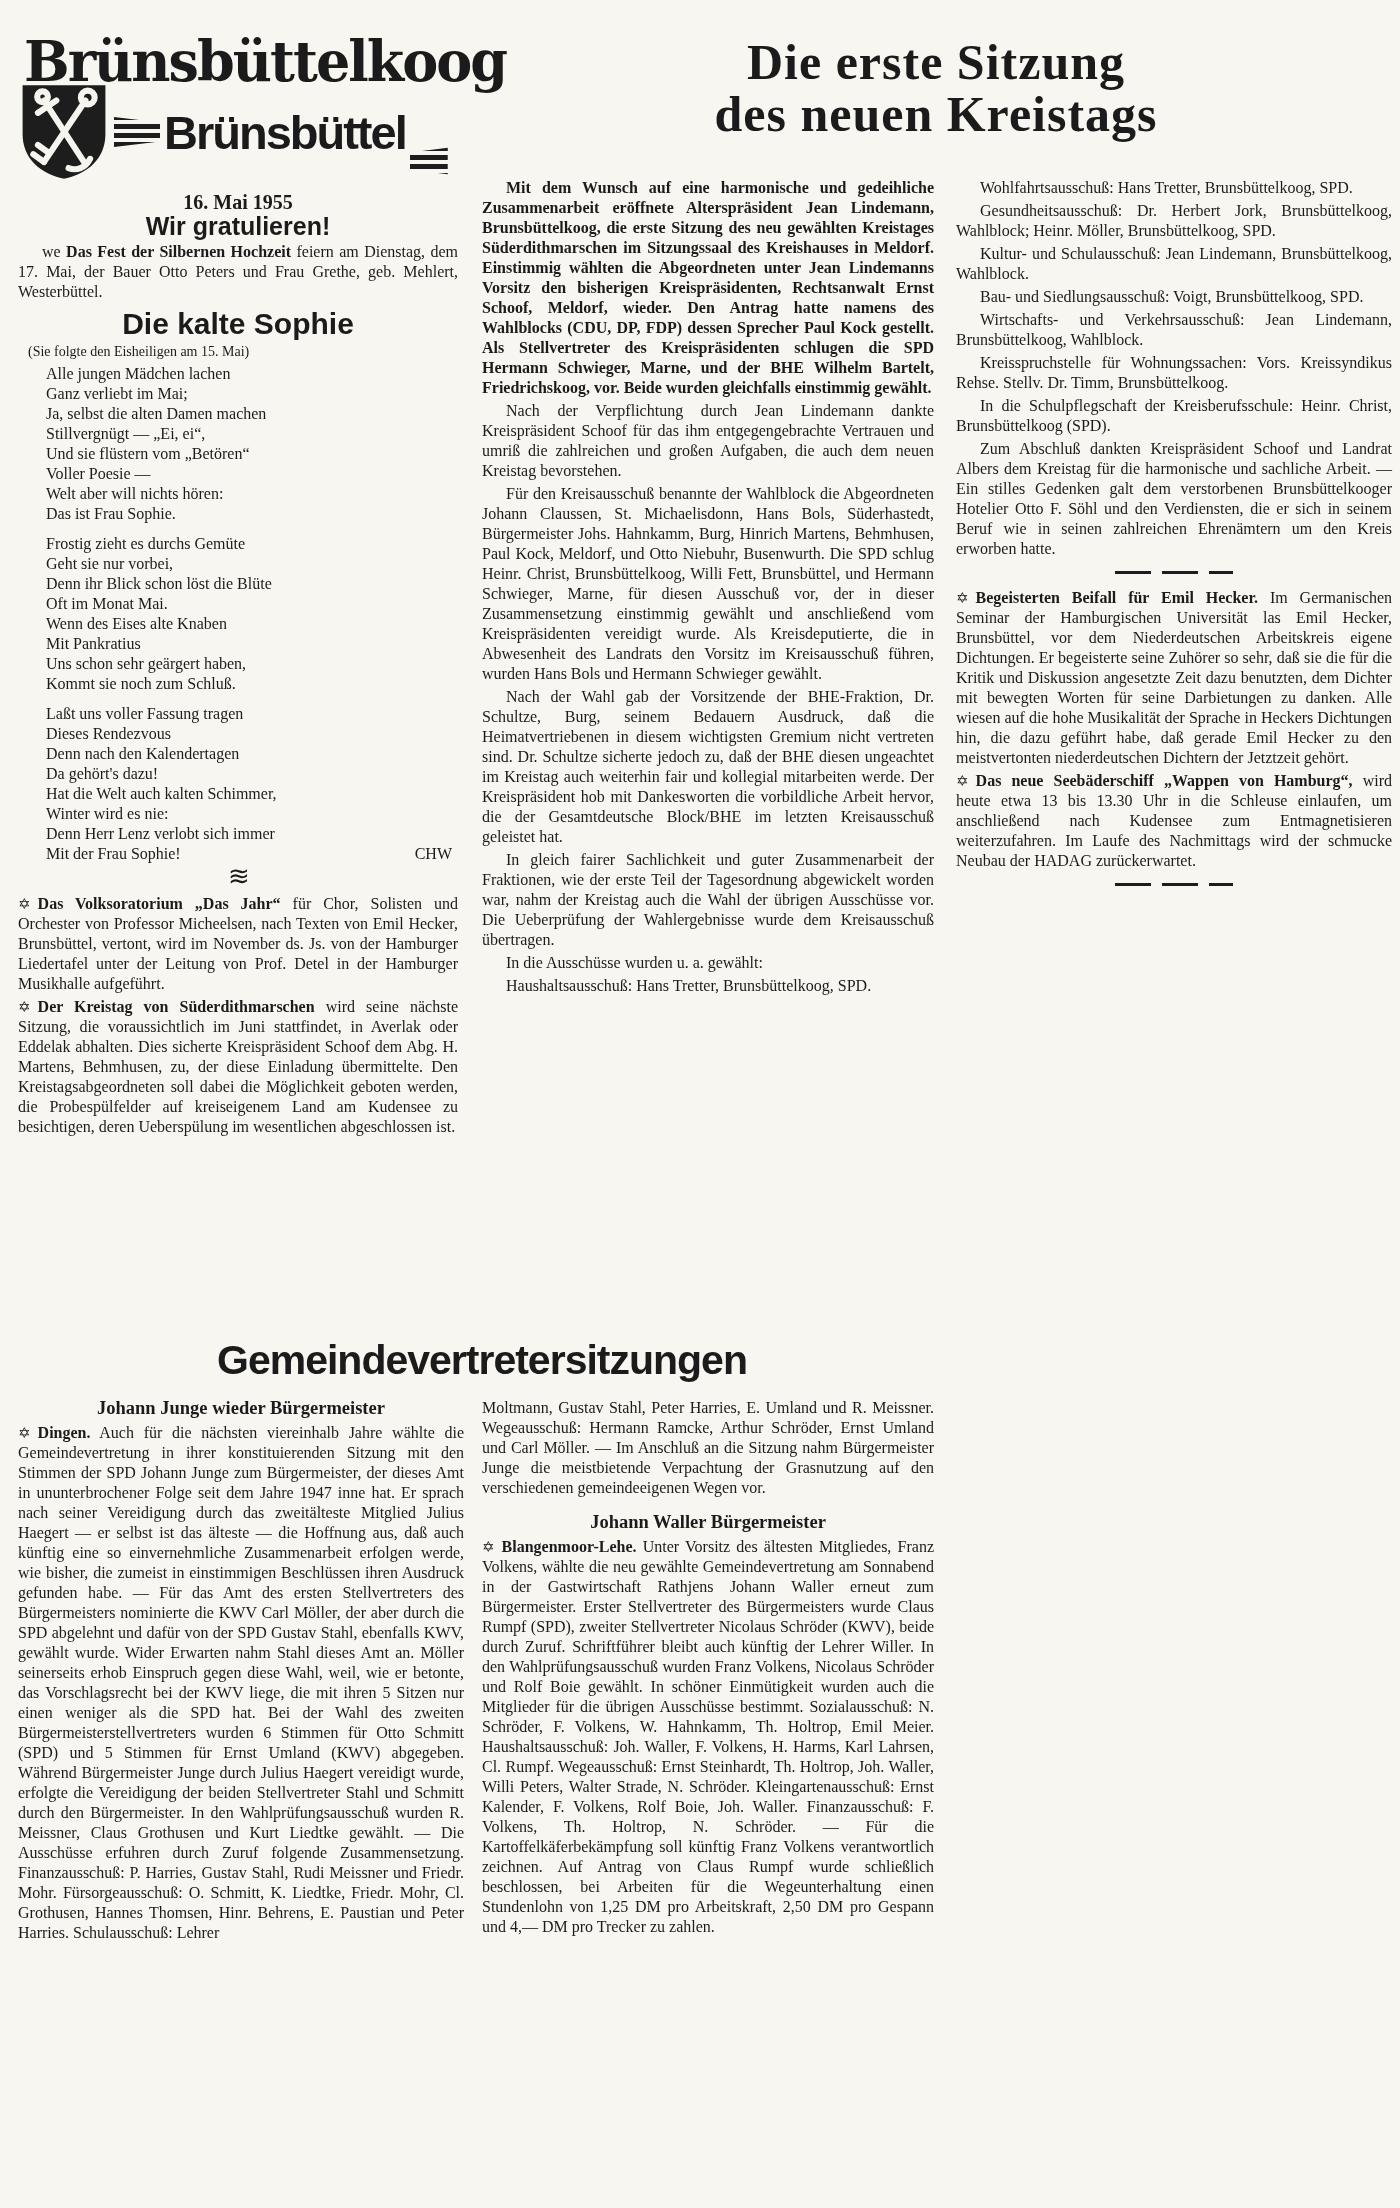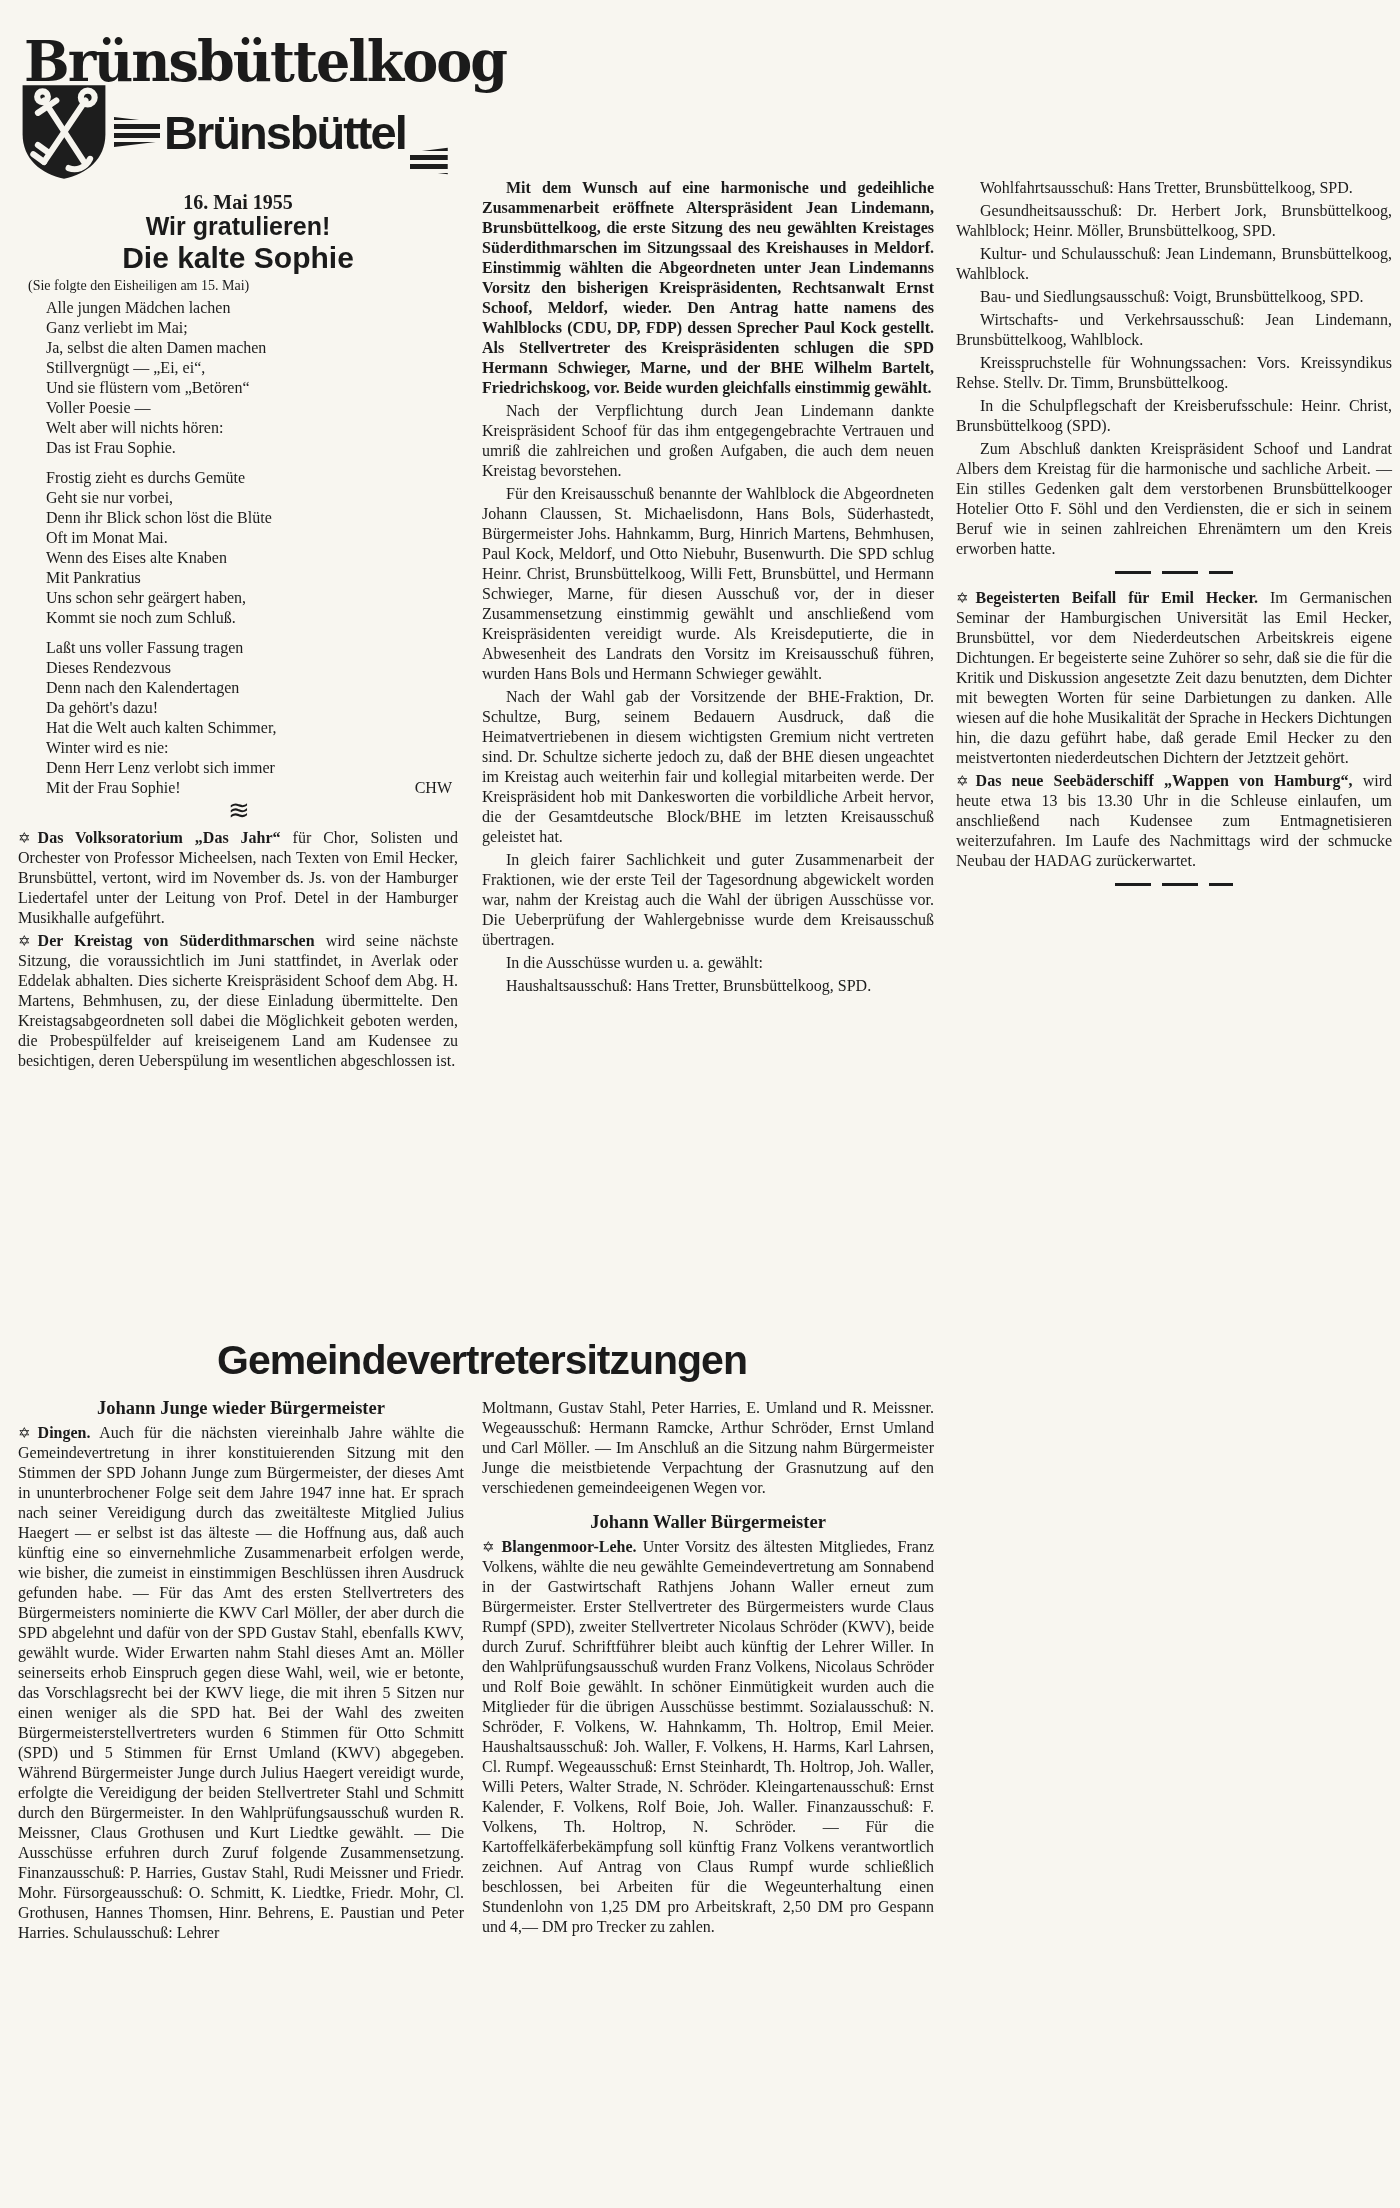--- a/index.html
+++ b/index.html
@@ -89,20 +89,21 @@
           </g>
         </svg>
         <span class="flourish"></span>
         <span class="m-line2">Brünsbüttel</span>
         <span class="flourish right"></span>
       </div>
       <div class="m-date">16. Mai 1955</div>
     </div>
 
     <div class="h-congrats">Wir gratulieren!</div>
+    <p><span>we </span><b>Das Fest der Silbernen Hochzeit</b><span> feiern am Dienstag, dem 17. Mai, der Bauer Otto Peters und Frau Grethe, geb. Mehlert, Westerbüttel.</span></p>
 
     <div class="h-sophie">Die kalte Sophie</div>
     <div class="poem-intro">(Sie folgte den Eisheiligen am 15. Mai)</div>
     <div class="stanza">Alle jungen Mädchen lachen
 Ganz verliebt im Mai;
 Ja, selbst die alten Damen machen
 Stillvergnügt — „Ei, ei“,
 Und sie flüstern vom „Betören“
 Voller Poesie —
 Welt aber will nichts hören:
@@ -126,20 +127,24 @@
       <span>Mit der Frau Sophie!</span>
       <span>CHW</span>
     </div>
 
     <div class="squiggle">≋</div>
 
     <p class="news noindent"><span class="star">✡</span><b>Das Volksoratorium „Das Jahr“</b><span> für Chor, Solisten und Orchester von Professor Micheelsen, nach Texten von Emil Hecker, Brunsbüttel, vertont, wird im November ds. Js. von der Hamburger Liedertafel unter der Leitung von Prof. Detel in der Hamburger Musikhalle aufgeführt.</span></p>
     <p class="news noindent"><span class="star">✡</span><b>Der Kreistag von Süderdithmarschen</b><span> wird seine nächste Sitzung, die voraussichtlich im Juni stattfindet, in Averlak oder Eddelak abhalten. Dies sicherte Kreispräsident Schoof dem Abg. H. Martens, Behmhusen, zu, der diese Einladung übermittelte. Den Kreistagsabgeordneten soll dabei die Möglichkeit geboten werden, die Probespülfelder auf kreiseigenem Land am Kudensee zu besichtigen, deren Ueberspülung im wesentlichen abgeschlossen ist.</span></p>
   </div>
 
+  <div id="headline-band" class="abs">
+    <div class="headline">Die erste Sitzung</div>
+    <div class="headline">des neuen Kreistags</div>
+  </div>
 
   <div id="col-mid" class="abs body">
     <p class="lede">Mit dem Wunsch auf eine harmonische und gedeihliche Zusammenarbeit eröffnete Alterspräsident Jean Lindemann, Brunsbüttelkoog, die erste Sitzung des neu gewählten Kreistages Süderdithmarschen im Sitzungssaal des Kreishauses in Meldorf. Einstimmig wählten die Abgeordneten unter Jean Lindemanns Vorsitz den bisherigen Kreispräsidenten, Rechtsanwalt Ernst Schoof, Meldorf, wieder. Den Antrag hatte namens des Wahlblocks (CDU, DP, FDP) dessen Sprecher Paul Kock gestellt. Als Stellvertreter des Kreispräsidenten schlugen die SPD Hermann Schwieger, Marne, und der BHE Wilhelm Bartelt, Friedrichskoog, vor. Beide wurden gleichfalls einstimmig gewählt.</p>
     <p>Nach der Verpflichtung durch Jean Lindemann dankte Kreispräsident Schoof für das ihm entgegengebrachte Vertrauen und umriß die zahlreichen und großen Aufgaben, die auch dem neuen Kreistag bevorstehen.</p>
     <p>Für den Kreisausschuß benannte der Wahlblock die Abgeordneten Johann Claussen, St. Michaelisdonn, Hans Bols, Süderhastedt, Bürgermeister Johs. Hahnkamm, Burg, Hinrich Martens, Behmhusen, Paul Kock, Meldorf, und Otto Niebuhr, Busenwurth. Die SPD schlug Heinr. Christ, Brunsbüttelkoog, Willi Fett, Brunsbüttel, und Hermann Schwieger, Marne, für diesen Ausschuß vor, der in dieser Zusammensetzung einstimmig gewählt und anschließend vom Kreispräsidenten vereidigt wurde. Als Kreisdeputierte, die in Abwesenheit des Landrats den Vorsitz im Kreisausschuß führen, wurden Hans Bols und Hermann Schwieger gewählt.</p>
     <p>Nach der Wahl gab der Vorsitzende der BHE-Fraktion, Dr. Schultze, Burg, seinem Bedauern Ausdruck, daß die Heimatvertriebenen in diesem wichtigsten Gremium nicht vertreten sind. Dr. Schultze sicherte jedoch zu, daß der BHE diesen ungeachtet im Kreistag auch weiterhin fair und kollegial mitarbeiten werde. Der Kreispräsident hob mit Dankesworten die vorbildliche Arbeit hervor, die der Gesamtdeutsche Block/BHE im letzten Kreisausschuß geleistet hat.</p>
     <p>In gleich fairer Sachlichkeit und guter Zusammenarbeit der Fraktionen, wie der erste Teil der Tagesordnung abgewickelt worden war, nahm der Kreistag auch die Wahl der übrigen Ausschüsse vor. Die Ueberprüfung der Wahlergebnisse wurde dem Kreisausschuß übertragen.</p>
     <p>In die Ausschüsse wurden u. a. gewählt:</p>
     <p>Haushaltsausschuß: Hans Tretter, Brunsbüttelkoog, SPD.</p>
   </div>

